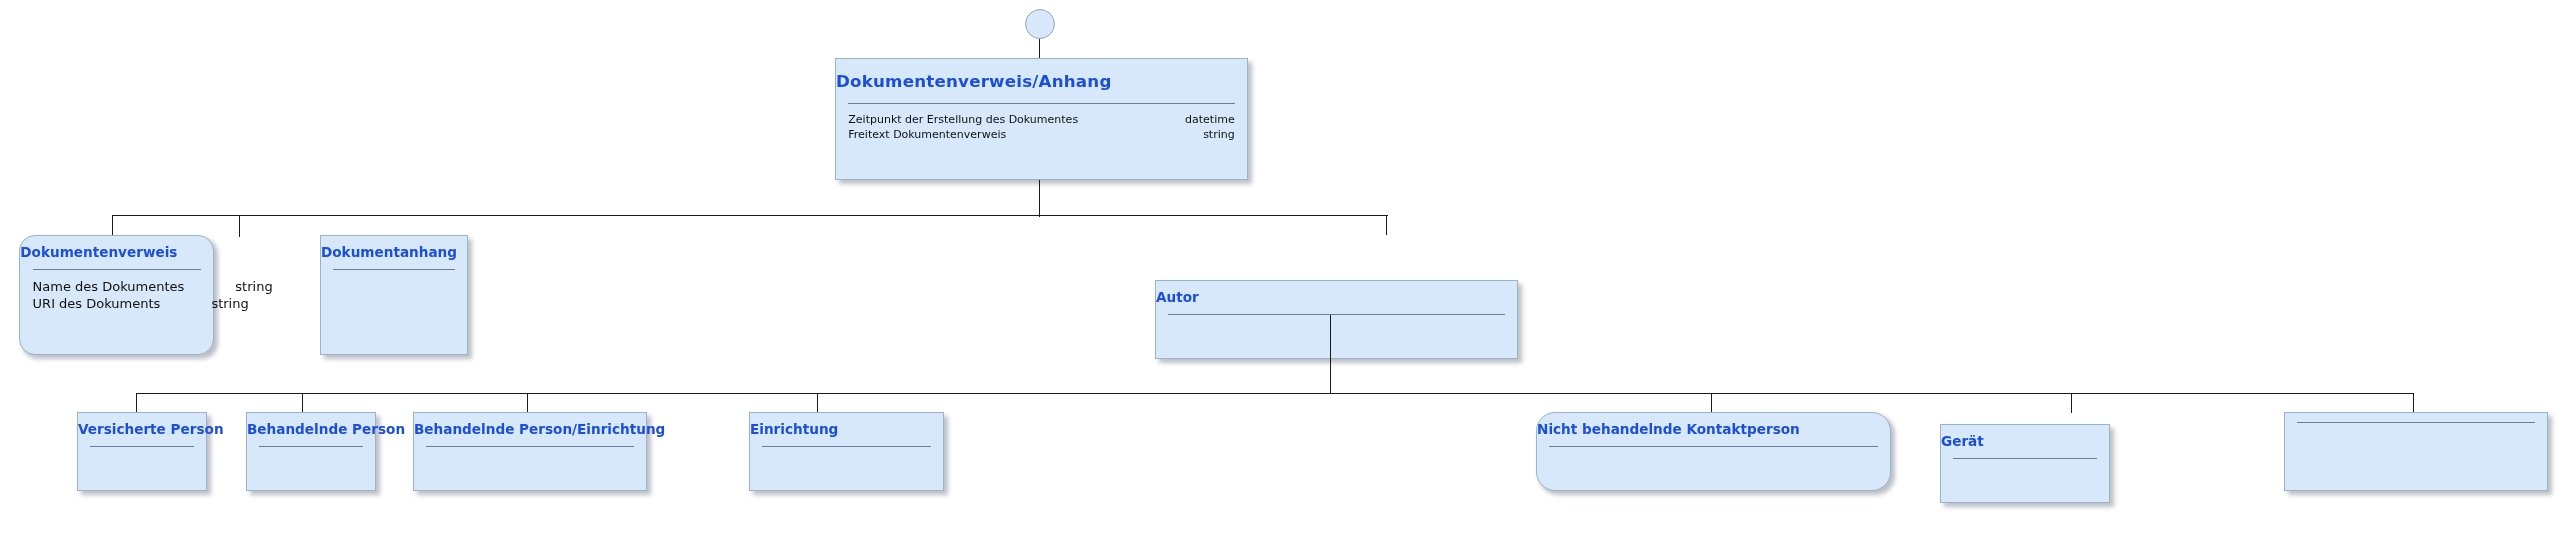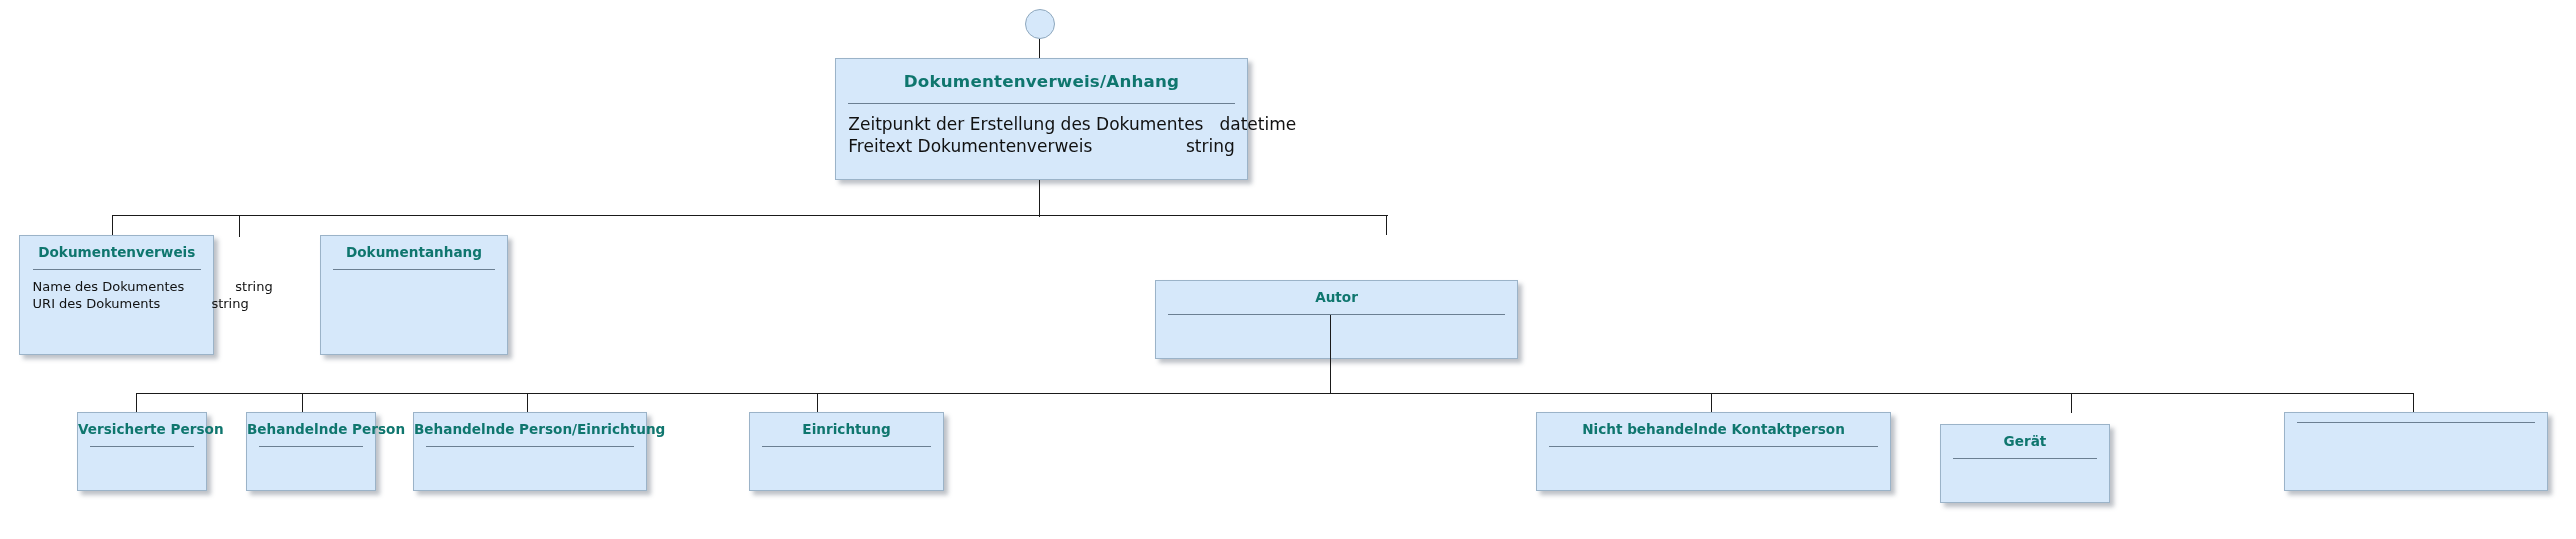--- a/index.html
+++ b/index.html
@@ -42,23 +42,22 @@
   .uml-class {
     position: absolute;
     box-sizing: border-box;
     background: #d6e8fa;
     border: 0.9px solid #9bb3c8;
     box-shadow: 3.5px 3.5px 4.4px rgba(90, 100, 115, 0.40);
     display: flex;
     flex-direction: column;
   }
   .uml-title {
-    text-align: center;
     font-weight: bold;
-    color: #0f766e;
+    color: #1d4ed8;
     line-height: 1.1;
     white-space: nowrap;
   }
   .uml-divider {
     height: 0;
     border-top: 1.3px solid #6b7f92;
     margin: 0 12.3px;
   }
   .uml-attrs {
     flex: 1 1 auto;
@@ -71,21 +70,21 @@
     color: #111111;
     white-space: nowrap;
     line-height: 1.30;
   }
   .uml-attr-name { text-align: left; }
   .uml-attr-type { text-align: center; padding-left: 16px; }
 
   
   .root .uml-title   { font-size: 16.7px; padding-top: 13px; letter-spacing: 0.2px; }
   .root .uml-divider { margin-top: 12.3px; }
-  .root .uml-attr-row{ font-size: 17px; }
+  .root .uml-attr-row{ font-size: 11px; }
 
   
   .node .uml-title   { font-size: 13.6px; padding-top: 8.8px; }
   .node .uml-divider { margin-top: 8.8px; }
   .node .uml-attr-row{ font-size: 13px; gap: 35px; }
 
   .empty .uml-attrs { padding: 0; }
 </style>
 </head>
 <body>
@@ -109,36 +108,36 @@
       </div>
     </div>
   </div>
 
   <div class="conn-v" style="left:1039px; top:180px; height:37px;"></div>
   <div class="conn-h" style="left:112px; top:215px; width:1276px;"></div>
   <div class="conn-v" style="left:112px; top:215px; height:22px;"></div>
   <div class="conn-v" style="left:239px; top:215px; height:22px;"></div>
   <div class="conn-v" style="left:1386px; top:215px; height:20px;"></div>
 
-  <div class="uml-class node" style="left:19.3px; top:235px; width:195px; height:120px;">
+  <div class="uml-class node" style="left:19.3px; top:235px; width:195px; height:120px;border-radius:16px;">
     <div class="uml-title">Dokumentenverweis</div>
     <div class="uml-divider"></div>
     <div class="uml-attrs">
       <div class="uml-attr-row">
         <span class="uml-attr-name">Name des Dokumentes</span>
         <span class="uml-attr-type">string</span>
       </div>
       <div class="uml-attr-row">
         <span class="uml-attr-name">URI des Dokuments</span>
         <span class="uml-attr-type">string</span>
       </div>
     </div>
   </div>
 
-  <div class="uml-class node" style="left:320px; top:235px; width:188px; height:120px;">
+  <div class="uml-class node" style="left:320px; top:235px; width:148px; height:120px;">
     <div class="uml-title">Dokumentanhang</div>
     <div class="uml-divider"></div>
   </div>
 
   <div class="uml-class node empty" style="left:1155px; top:235px; width:363px; height:79px;margin-top:45px;">
     <div class="uml-title">Autor</div>
     <div class="uml-divider"></div>
     <div class="uml-attrs"></div>
   </div>
 
@@ -169,21 +168,21 @@
     <div class="uml-divider"></div>
     <div class="uml-attrs"></div>
   </div>
 
   <div class="uml-class node empty" style="left:413px; top:412px; width:234px; height:79px;">
     <div class="uml-title">Behandelnde Person/Einrichtung</div>
     <div class="uml-divider"></div>
     <div class="uml-attrs"></div>
   </div>
 
-  <div class="uml-class node empty" style="left:1536px; top:412px; width:355px; height:79px;">
+  <div class="uml-class node empty" style="left:1536px; top:412px; width:355px; height:79px;border-radius:19px;">
     <div class="uml-title">Nicht behandelnde Kontaktperson</div>
     <div class="uml-divider"></div>
     <div class="uml-attrs"></div>
   </div>
 
   <div class="uml-class node empty" style="left:1940px; top:424px; width:170px; height:79px;">
     <div class="uml-title">Gerät</div>
     <div class="uml-divider"></div>
     <div class="uml-attrs"></div>
   </div>

